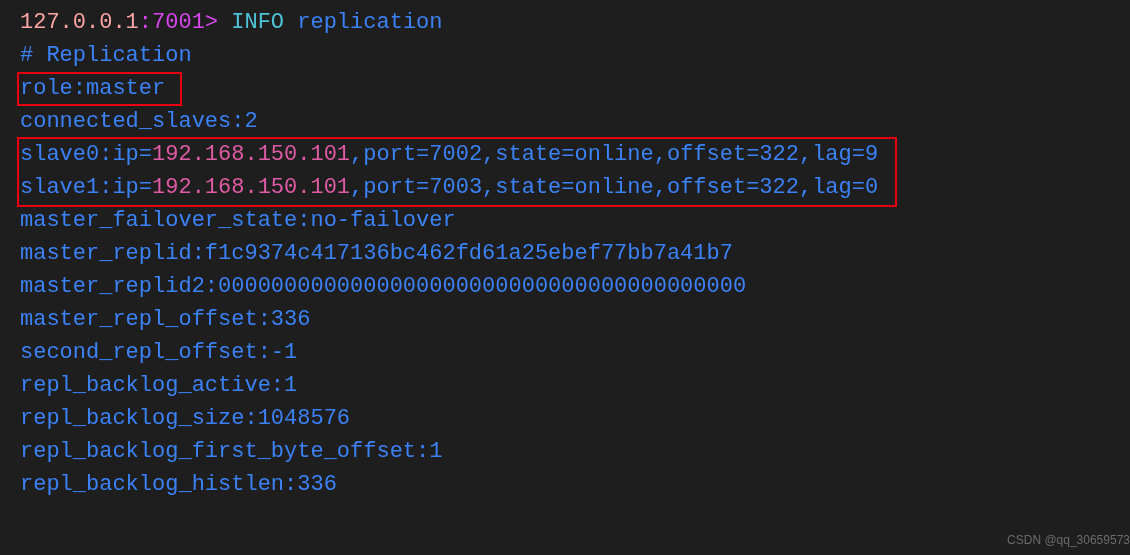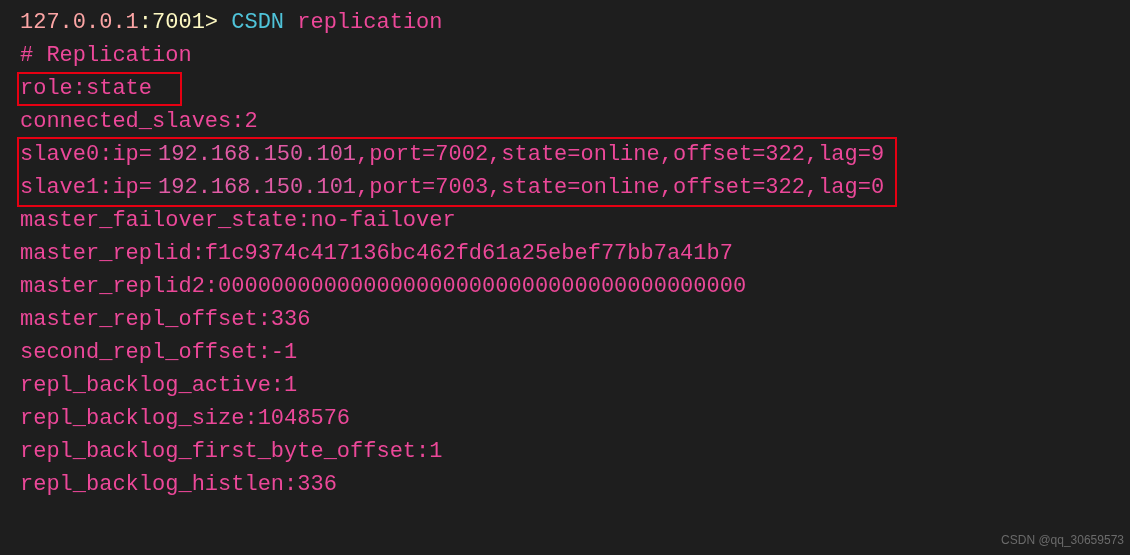--- a/index.html
+++ b/index.html
@@ -19,57 +19,56 @@
       overflow: hidden;
       position: relative;
     }
     .line {
       white-space: pre;
     }
     .ip-host {
       color: #fca5a5;
     }
     .port-host {
-      color: #fef9c3;
+      color: #d946ef;
     }
     .info-cmd {
       color: #4fc3d9;
     }
     .plain {
-      color: #ec4899;
+      color: #3b82f6;
     }
     .ip-value {
       color: #e05ba5;
-      margin-left: 6px;
     }
     .highlight-box-1 {
       position: absolute;
       border: 2px solid #e60012;
       pointer-events: none;
     }
     .highlight-box-2 {
       position: absolute;
       border: 2px solid #e60012;
       pointer-events: none;
     }
     .watermark {
       position: absolute;
       bottom: 6px;
-      right: 6px;
+      right: 0;
       color: #6b6b6b;
       font-size: 12px;
       font-family: Arial, sans-serif;
     }
   </style>
 </head>
 <body>
 
-<div class="line"><span class="ip-host">127.0.0.1</span><span class="port-host">:7001&gt;</span><span class="info-cmd"> CSDN</span><span class="plain"> replication</span></div>
+<div class="line"><span class="ip-host">127.0.0.1</span><span class="port-host">:7001&gt;</span><span class="info-cmd"> INFO</span><span class="plain"> replication</span></div>
 <div class="line plain"># Replication</div>
-<div class="line plain">role:state</div>
+<div class="line plain">role:master</div>
 <div class="line plain">connected_slaves:2</div>
 <div class="line"><span class="plain">slave0:ip=</span><span class="ip-value">192.168.150.101</span><span class="plain">,port=7002,state=online,offset=322,lag=9</span></div>
 <div class="line"><span class="plain">slave1:ip=</span><span class="ip-value">192.168.150.101</span><span class="plain">,port=7003,state=online,offset=322,lag=0</span></div>
 <div class="line plain">master_failover_state:no-failover</div>
 <div class="line plain">master_replid:f1c9374c417136bc462fd61a25ebef77bb7a41b7</div>
 <div class="line plain">master_replid2:0000000000000000000000000000000000000000</div>
 <div class="line plain">master_repl_offset:336</div>
 <div class="line plain">second_repl_offset:-1</div>
 <div class="line plain">repl_backlog_active:1</div>
 <div class="line plain">repl_backlog_size:1048576</div>

